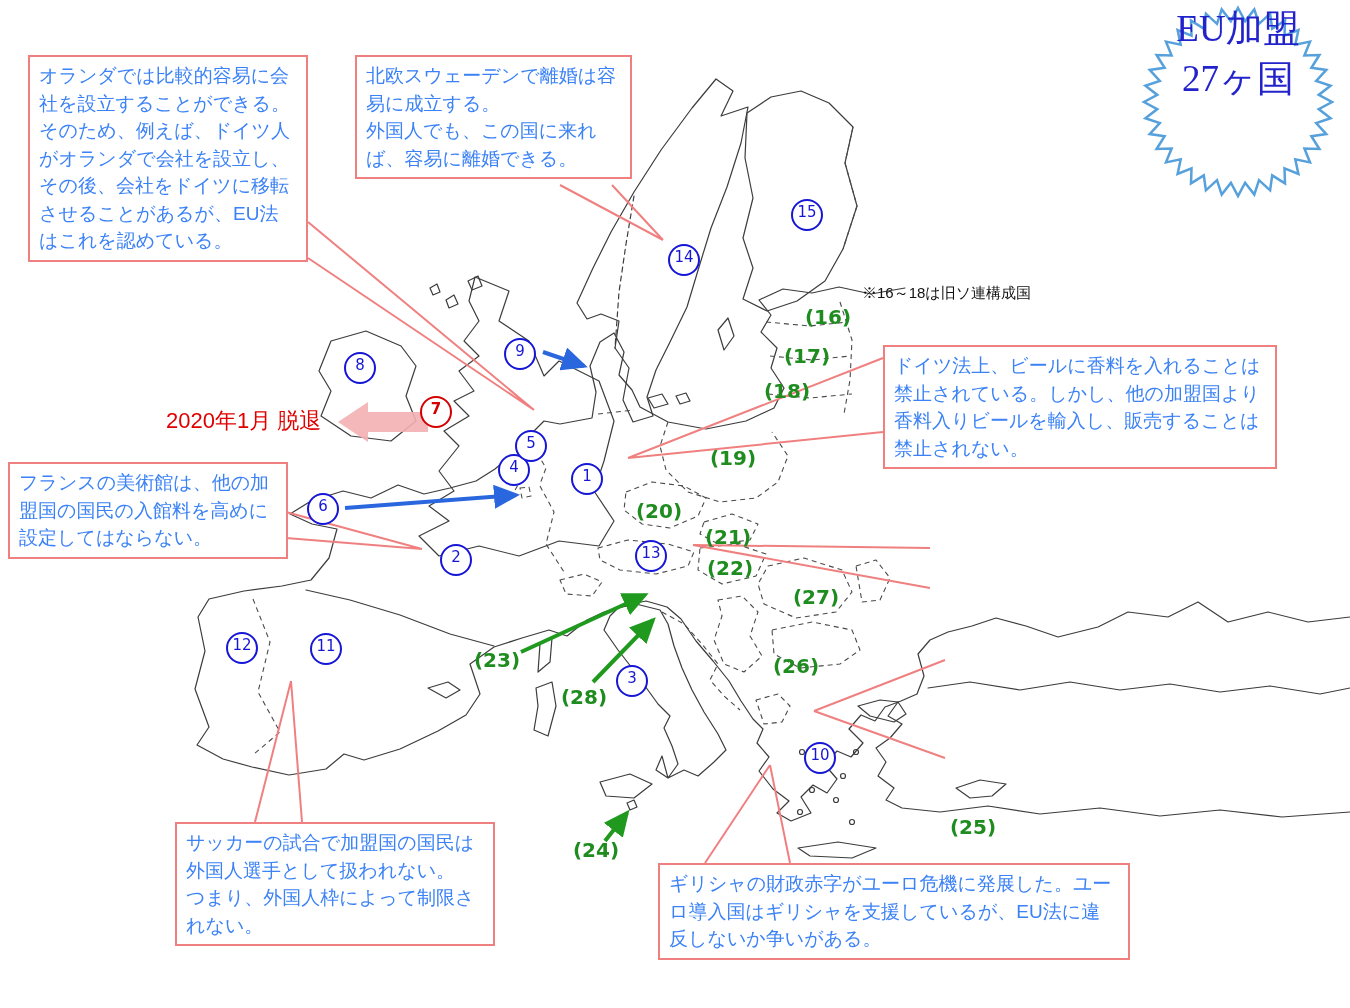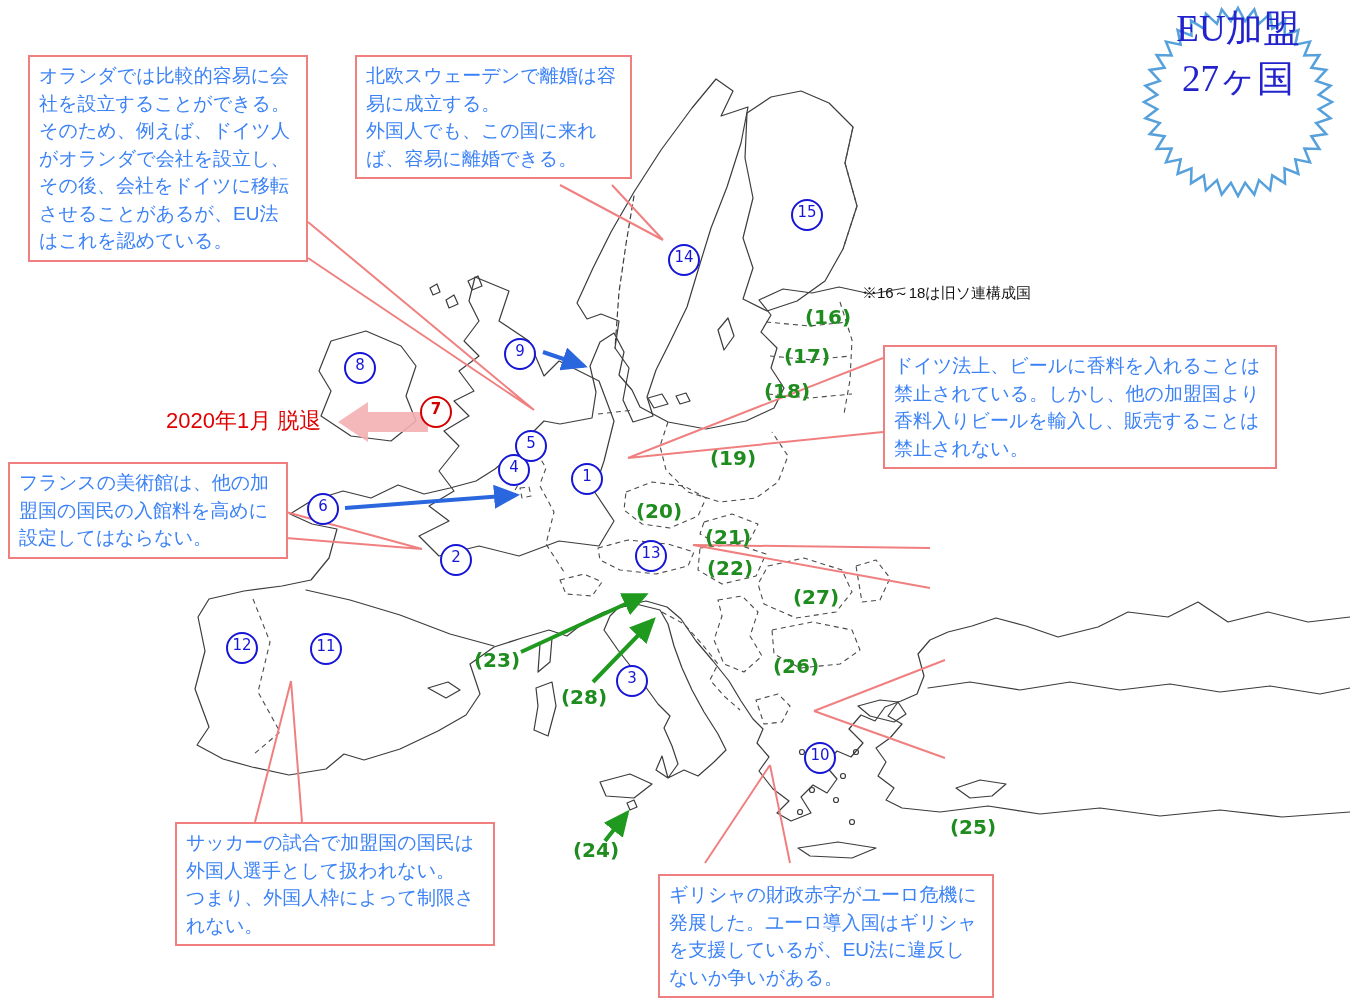--- a/index.html
+++ b/index.html
@@ -127,21 +127,21 @@
       <line x1="521" y1="652" x2="645" y2="595" marker-end="url(#ah-green)"></line>
       <line x1="593" y1="682" x2="653" y2="620" marker-end="url(#ah-green)"></line>
       <line x1="605" y1="841" x2="627" y2="813" marker-end="url(#ah-green)"></line>
     </g>
   </svg>
 
   <div class="callout" style="left:28px;top:55px;width:280px;">オランダでは比較的容易に会社を設立することができる。　そのため、例えば、ドイツ人がオランダで会社を設立し、その後、会社をドイツに移転させることがあるが、EU法はこれを認めている。</div>
   <div class="callout" style="left:355px;top:55px;width:277px;">北欧スウェーデンで離婚は容易に成立する。
 外国人でも、この国に来れば、容易に離婚できる。</div>
   <div class="callout" style="left:883px;top:345px;width:394px;">ドイツ法上、ビールに香料を入れることは禁止されている。しかし、他の加盟国より香料入りビールを輸入し、販売することは禁止されない。</div>
-  <div class="callout" style="left:658px;top:863px;width:336px;margin-top:11px;">ギリシャの財政赤字がユーロ危機に発展した。ユーロ導入国はギリシャを支援しているが、EU法に違反しないか争いがある。</div>
+  <div class="callout" style="left:658px;top:863px;width:472px;">ギリシャの財政赤字がユーロ危機に発展した。ユーロ導入国はギリシャを支援しているが、EU法に違反しないか争いがある。</div>
   <div class="callout" style="left:8px;top:462px;width:280px;">フランスの美術館は、他の加盟国の国民の入館料を高めに設定してはならない。</div>
   <div class="callout" style="left:175px;top:822px;width:320px;">サッカーの試合で加盟国の国民は外国人選手として扱われない。
 つまり、外国人枠によって制限されない。</div>
 
   <div id="note-ussr">※16～18は旧ソ連構成国</div>
   <div id="withdrawal">2020年1月 脱退</div>
 
   <div id="badge">
     <svg width="196" height="196" viewBox="0 0 196 196">
       <polygon id="starburst" points="98.0,4.0 105.1,17.3 114.3,5.4 119.0,19.8 130.1,9.7 132.2,24.6 145.0,16.6 144.5,31.6 158.4,26.0 155.3,40.7 170.0,37.6 164.4,51.5 179.4,51.0 171.4,63.8 186.3,65.9 176.2,77.0 190.6,81.7 178.7,90.9 192.0,98.0 178.7,105.1 190.6,114.3 176.2,119.0 186.3,130.1 171.4,132.2 179.4,145.0 164.4,144.5 170.0,158.4 155.3,155.3 158.4,170.0 144.5,164.4 145.0,179.4 132.2,171.4 130.1,186.3 119.0,176.2 114.3,190.6 105.1,178.7 98.0,192.0 90.9,178.7 81.7,190.6 77.0,176.2 65.9,186.3 63.8,171.4 51.0,179.4 51.5,164.4 37.6,170.0 40.7,155.3 26.0,158.4 31.6,144.5 16.6,145.0 24.6,132.2 9.7,130.1 19.8,119.0 5.4,114.3 17.3,105.1 4.0,98.0 17.3,90.9 5.4,81.7 19.8,77.0 9.7,65.9 24.6,63.8 16.6,51.0 31.6,51.5 26.0,37.6 40.7,40.7 37.6,26.0 51.5,31.6 51.0,16.6 63.8,24.6 65.9,9.7 77.0,19.8 81.7,5.4 90.9,17.3" fill="#ffffff" stroke="#56a0dc" stroke-width="2.5" stroke-linejoin="miter"></polygon>

